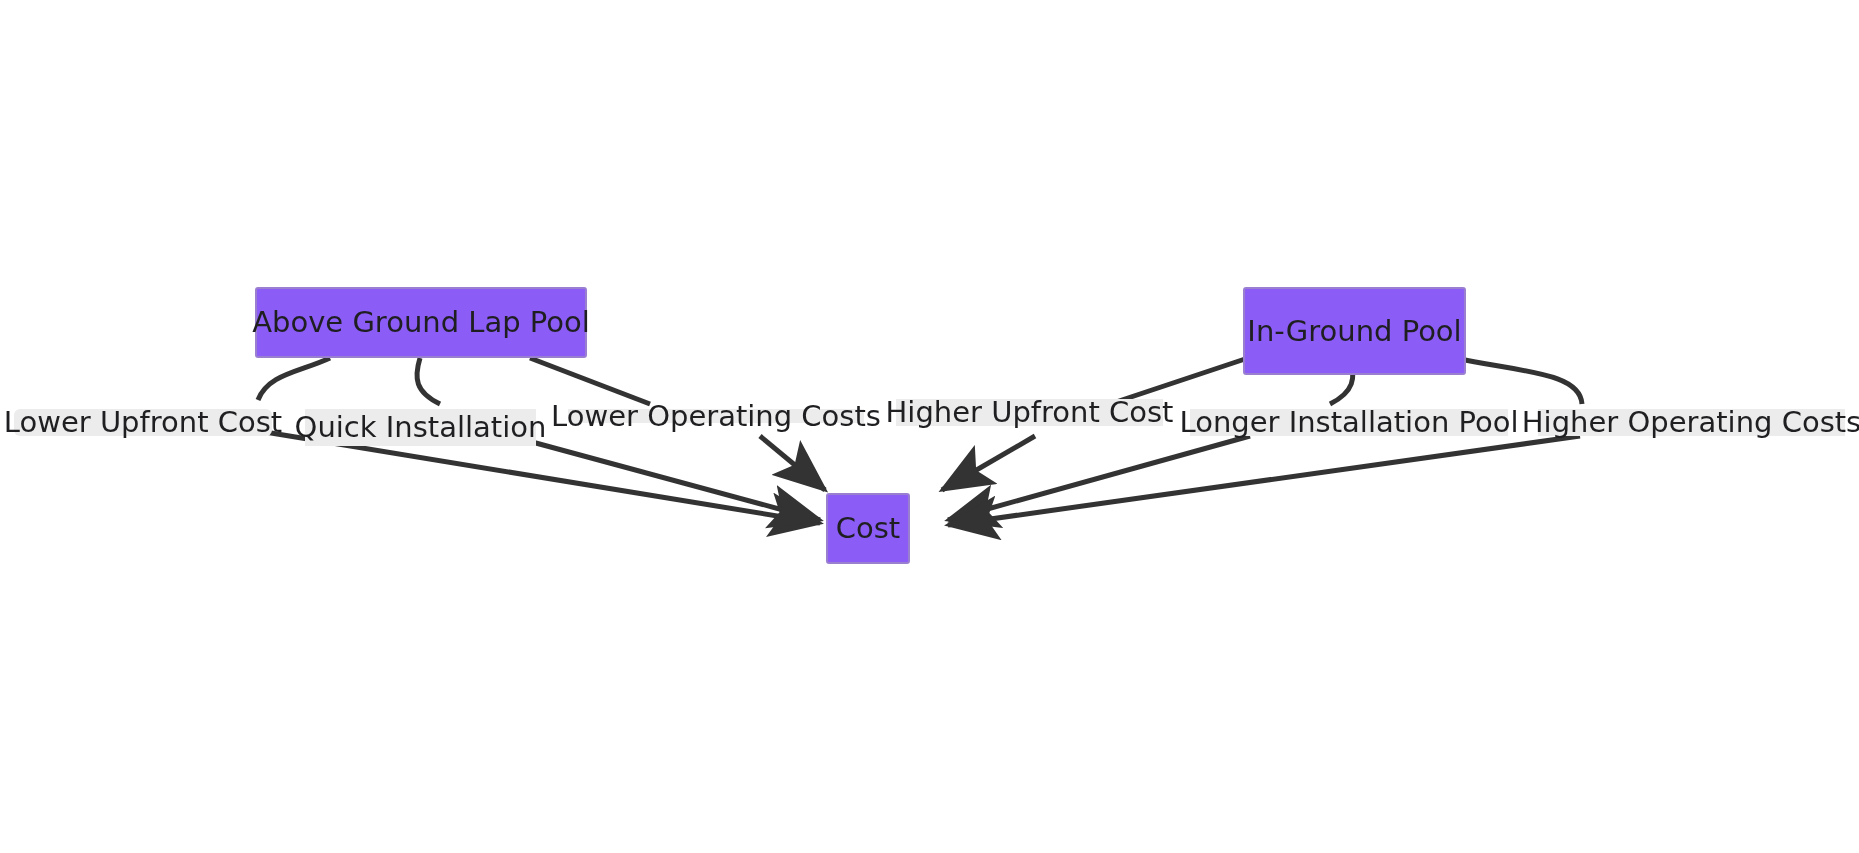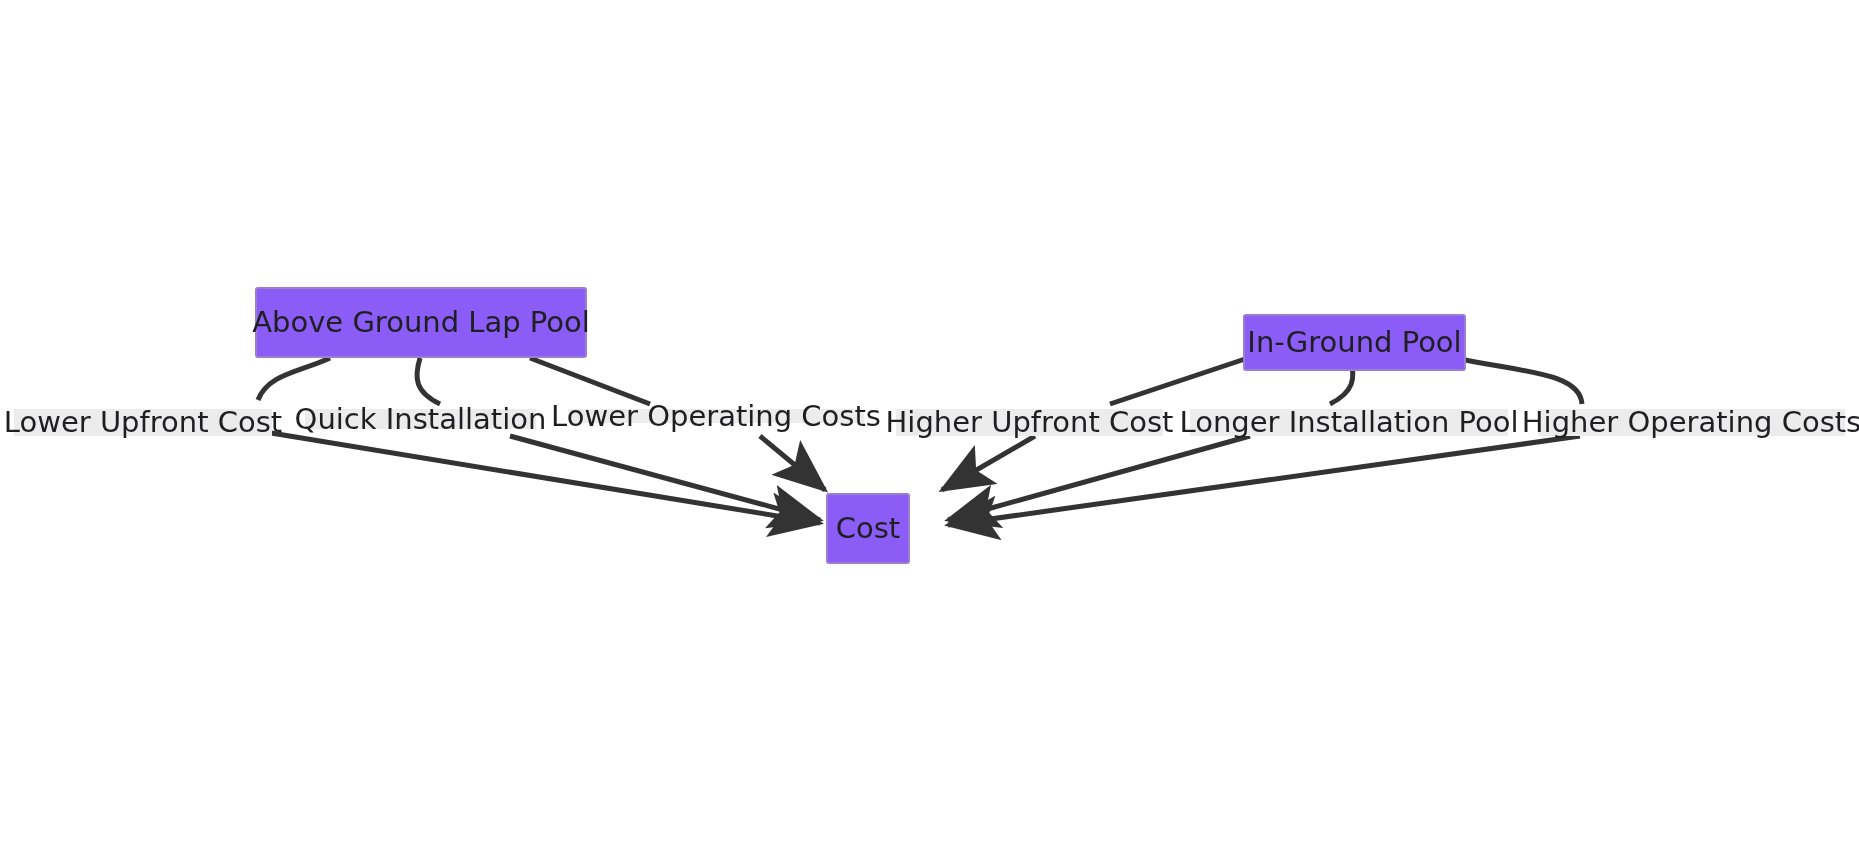--- a/index.html
+++ b/index.html
@@ -89,37 +89,37 @@
     <path class="edge-path" marker-end="url(#arrowhead)" d="M 760,436 L 825,490"></path>
     <path class="edge-path" marker-end="url(#arrowhead)" d="M 1035,436 L 942,490"></path>
     <path class="edge-path" marker-end="url(#arrowhead)" d="M 1250,436 L 948,520"></path>
     <path class="edge-path" marker-end="url(#arrowhead)" d="M 1580,436 L 948,525"></path>
   </svg>
 
   <div class="node" style="left:255px; top:287px; width:332px; height:71px;">
     <span>Above Ground Lap Pool</span>
   </div>
 
-  <div class="node" style="left:1243px; top:287px; width:223px; height:57px;margin-top:27px;">
+  <div class="node" style="left:1243px; top:287px; width:223px; height:88px;">
     <span>In-Ground Pool</span>
   </div>
 
-  <div class="leaf" style="left:14px; top:409px; width:258px; height:27px;">
+  <div class="leaf" style="left:14px; top:409px; width:258px; height:27px;border-radius:6px;">
     <span>Lower Upfront Cost</span>
   </div>
 
-  <div class="leaf" style="left:305px; top:409px; width:231px; height:20px;">
+  <div class="leaf" style="left:305px; top:409px; width:231px; height:37px;">
     <span>Quick Installation</span>
   </div>
 
   <div class="leaf" style="left:568px; top:409px; width:296px; height:14px;">
     <span>Lower Operating Costs</span>
   </div>
 
-  <div class="leaf" style="left:896px; top:409px; width:267px; height:27px;text-align:right;">
+  <div class="leaf" style="left:896px; top:399px; width:267px; height:27px;text-align:right;">
     <span>Higher Upfront Cost</span>
   </div>
 
   <div class="leaf" style="left:1190px; top:409px; width:318px; height:27px;">
     <span>Longer Installation Pool</span>
   </div>
 
   <div class="leaf" style="left:1538px; top:409px; width:307px; height:27px;">
     <span>Higher Operating Costs</span>
   </div>

